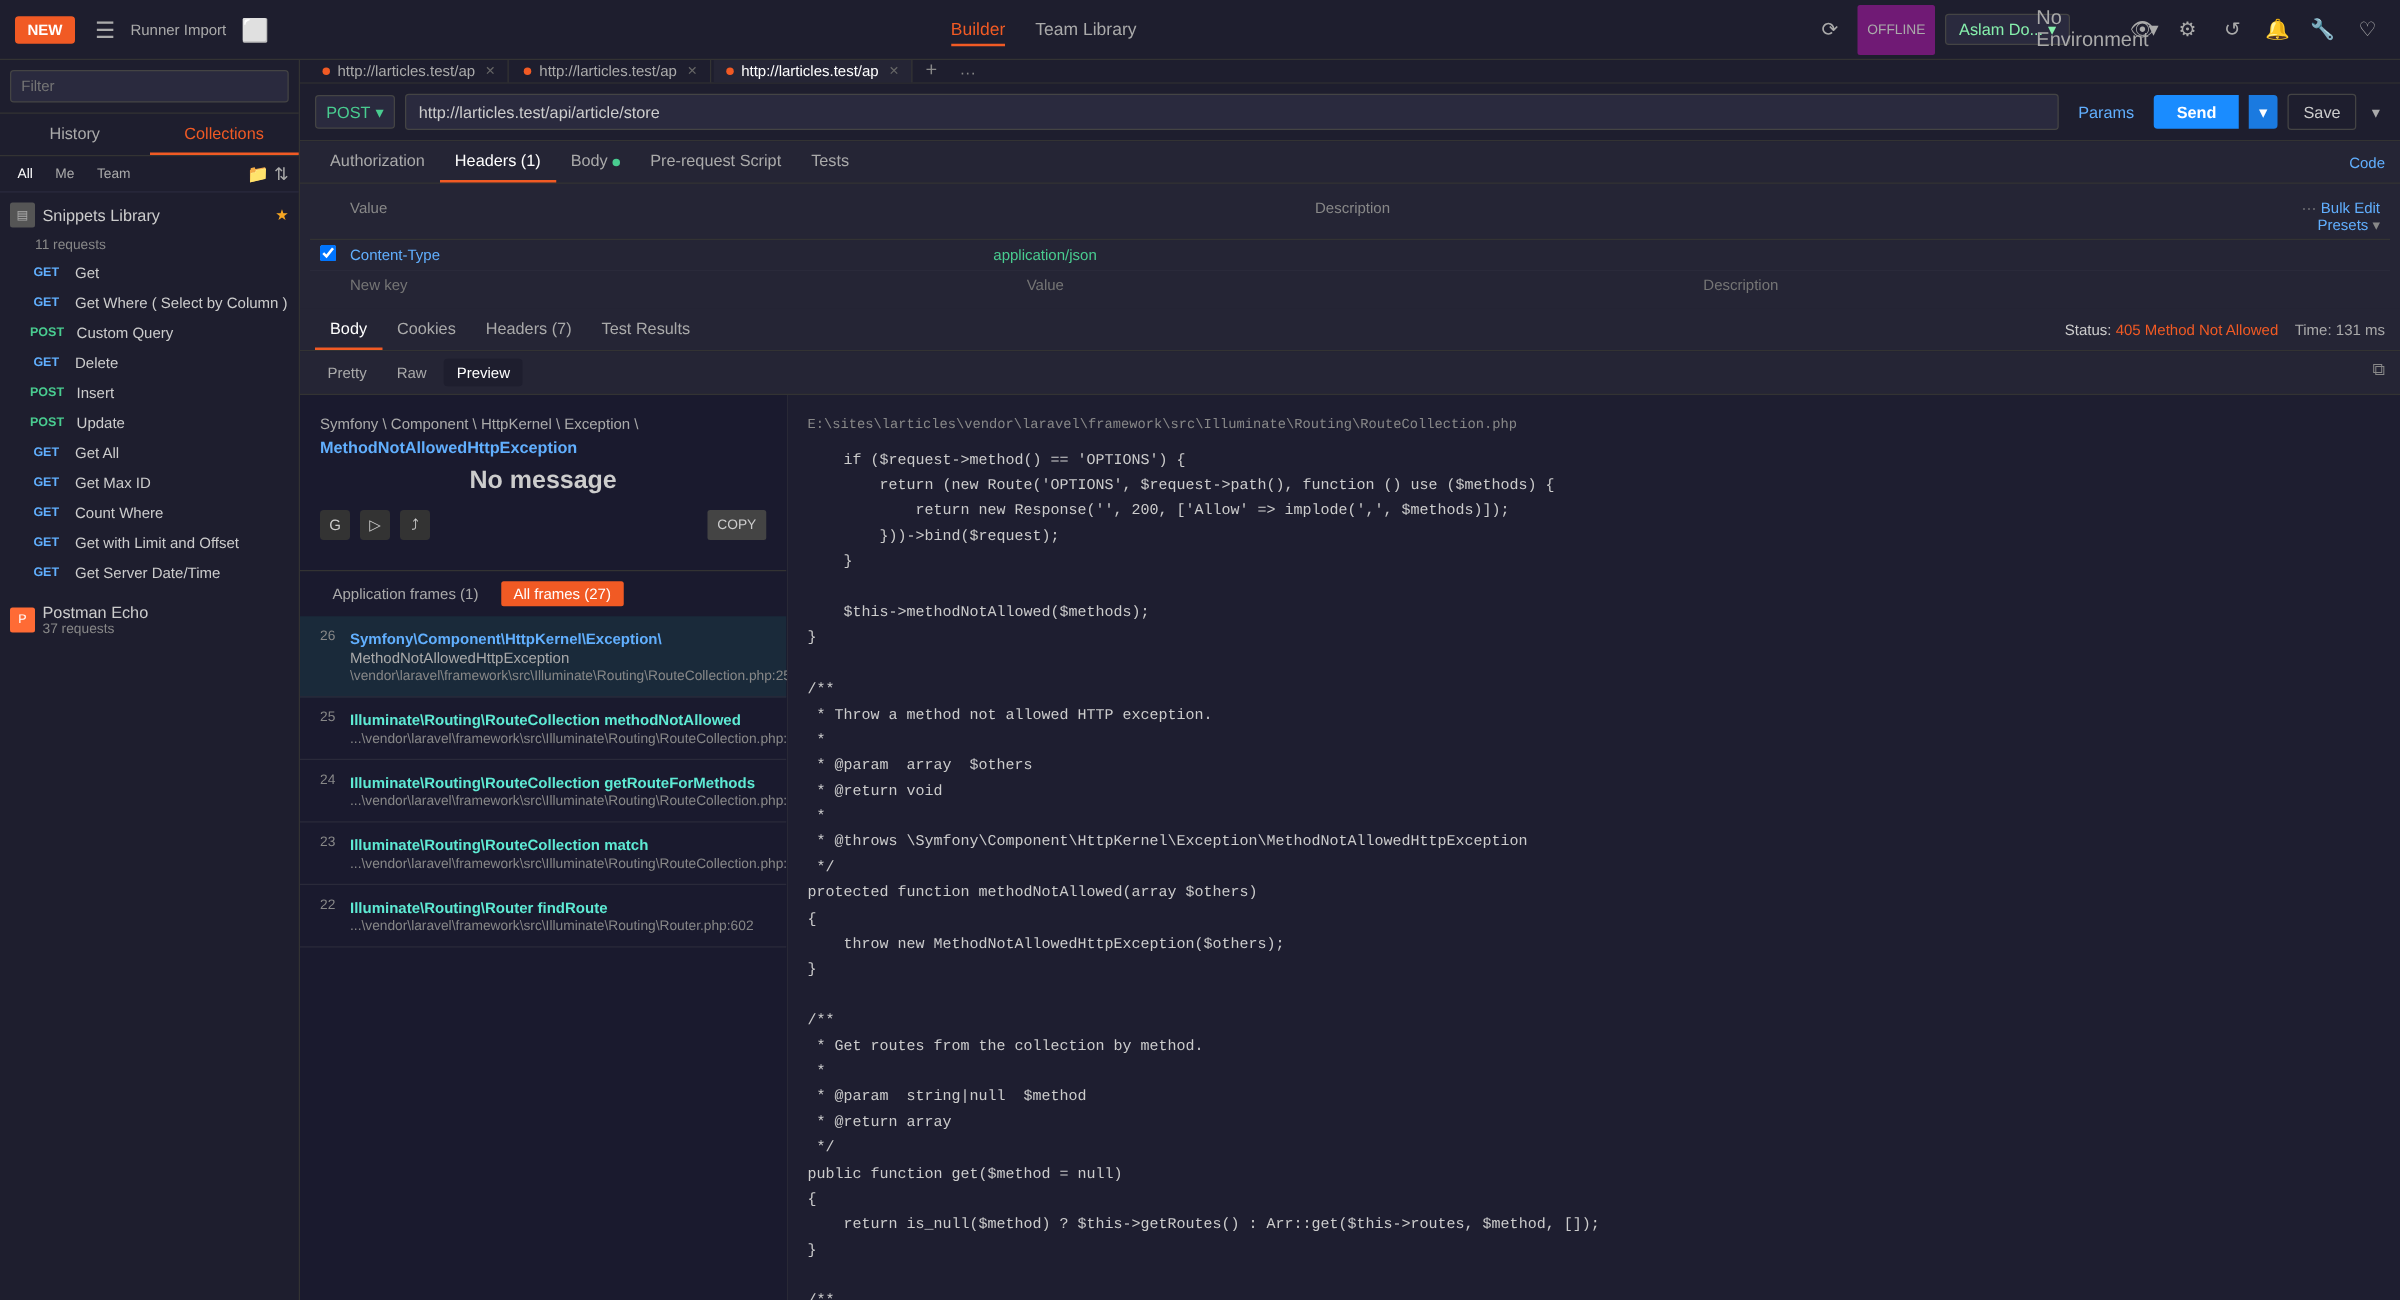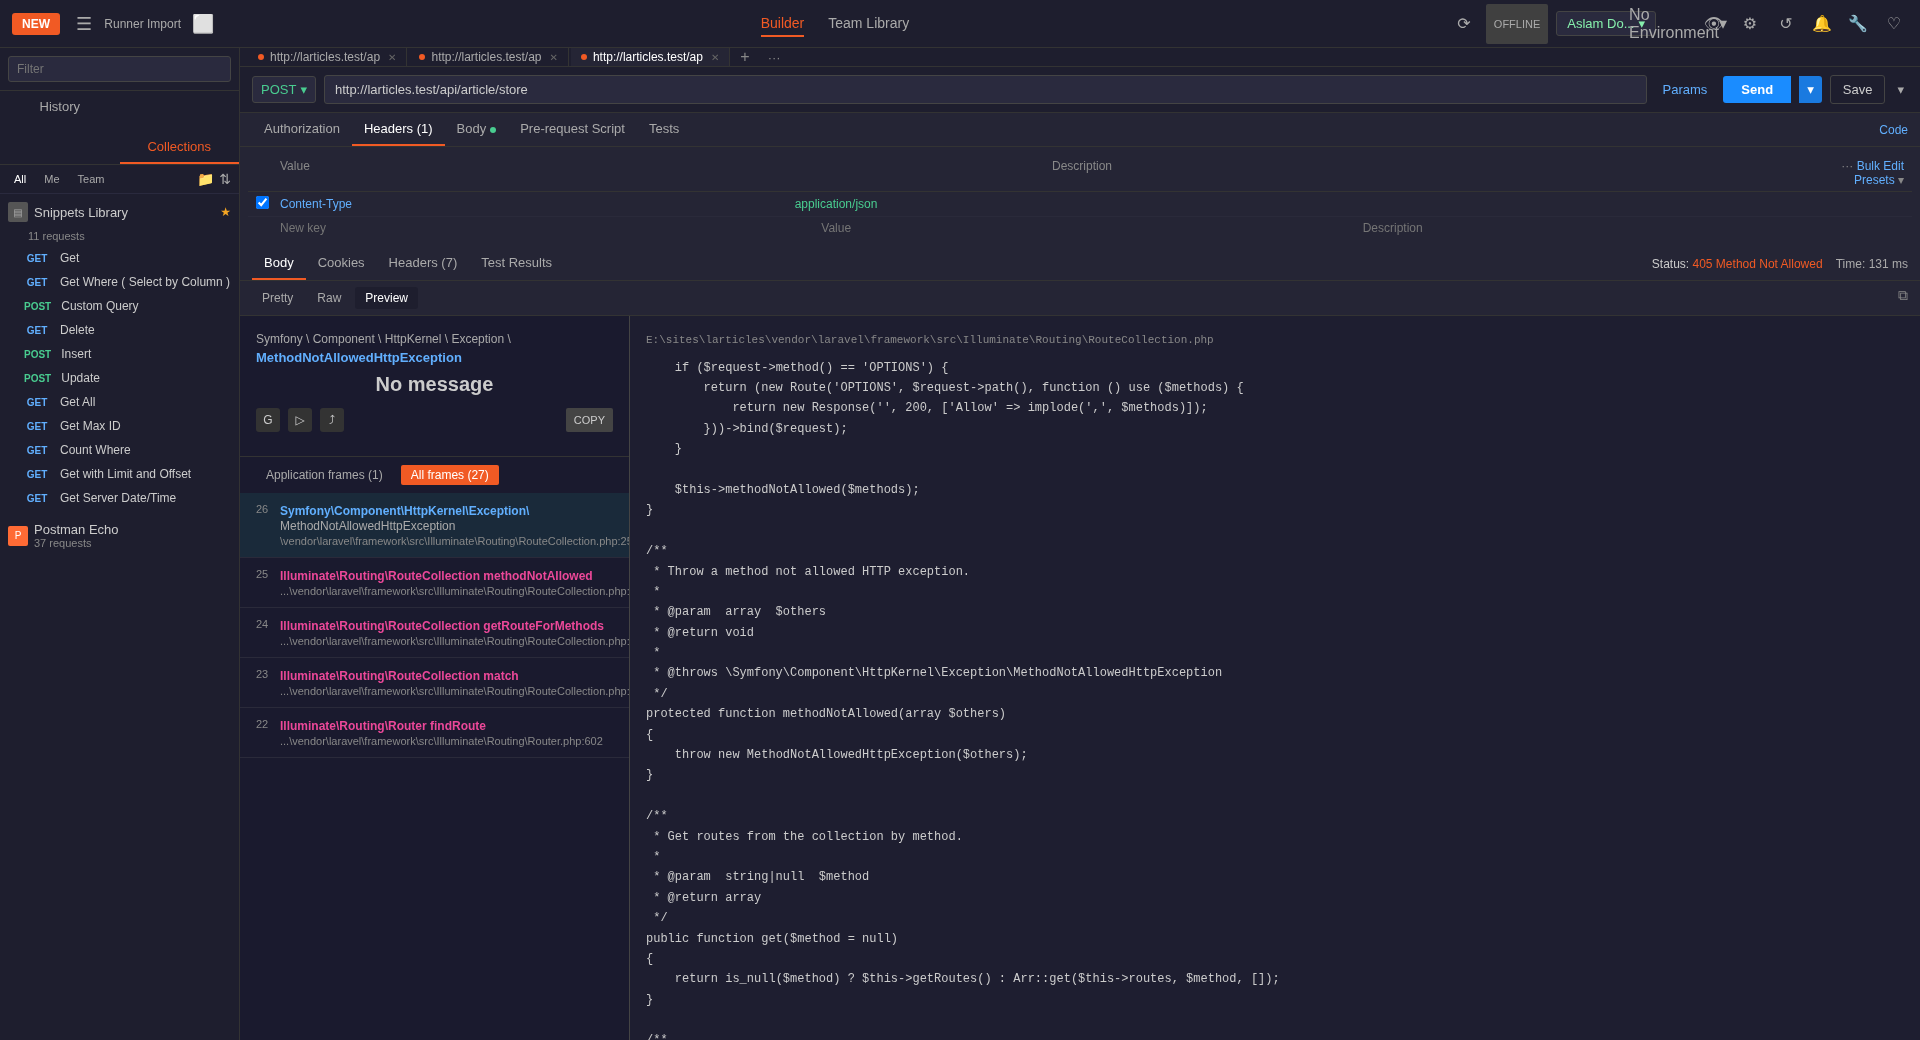--- a/index.html
+++ b/index.html
@@ -6,34 +6,34 @@
     body { font-family: 'Segoe UI', Arial, sans-serif; font-size: 13px; background: #1a1a2e; color: #ccc; height: 1040px; overflow: hidden; }
 
     
     .topbar { display: flex; align-items: center; background: #1e1e2e; height: 48px; padding: 0 12px; gap: 8px; border-bottom: 1px solid #333; }
     .btn-new { background: #f15a24; color: #fff; font-weight: bold; font-size: 12px; padding: 4px 10px; border-radius: 3px; border: none; cursor: pointer; }
     .topbar-icon { width: 32px; height: 32px; display: flex; align-items: center; justify-content: center; color: #aaa; cursor: pointer; font-size: 18px; border-radius: 3px; }
     .topbar-center { flex: 1; display: flex; align-items: center; justify-content: center; gap: 24px; }
     .topbar-tab { color: #aaa; font-size: 14px; cursor: pointer; padding: 4px 0; border-bottom: 2px solid transparent; }
     .topbar-tab.active { color: #f15a24; border-bottom: 2px solid #f15a24; }
     .topbar-right { display: flex; align-items: center; gap: 8px; }
-    .offline-badge { background: #404040; color: #aaa; font-size: 11px; padding: 14px 8px; border-radius: 2px; }
+    .offline-badge { background: #701a75; color: #aaa; font-size: 11px; padding: 14px 8px; border-radius: 2px; }
     .user-btn { background: #2a2a3e; border: 1px solid #444; color: #86efac; padding: 4px 10px; border-radius: 3px; cursor: pointer; display: flex; align-items: center; gap: 4px; }
     .topbar-action { color: #aaa; cursor: pointer; font-size: 16px; width: 28px; height: 28px; display: flex; align-items: center; justify-content: center; }
 
     
     .main { display: flex; height: calc(1040px - 48px); }
 
     
     .sidebar { width: 240px; background: #1e1e2e; border-right: 1px solid #333; display: flex; flex-direction: column; }
     .sidebar-search { padding: 8px; border-bottom: 1px solid #333; }
     .sidebar-search input { width: 100%; background: #2a2a3e; border: 1px solid #444; color: #ccc; padding: 5px 8px; border-radius: 3px; font-size: 12px; }
     .sidebar-tabs { display: flex; border-bottom: 1px solid #333; }
     .sidebar-tab { flex: 1; padding: 8px; text-align: center; cursor: pointer; color: #aaa; font-size: 13px; }
-    .sidebar-tab.active { color: #f15a24; border-bottom: 2px solid #f15a24; margin-top: 40px; }
+    .sidebar-tab.active { color: #f15a24; border-bottom: 2px solid #f15a24; }
     .sidebar-filter-row { display: flex; align-items: center; padding: 6px 8px; gap: 6px; border-bottom: 1px solid #2a2a3e; }
     .filter-btn { font-size: 11px; color: #aaa; cursor: pointer; padding: 2px 6px; border-radius: 2px; }
     .filter-btn.active { color: #fff; text-align: center; }
     .sidebar-tools { margin-left: auto; display: flex; gap: 4px; }
     .sidebar-tool { color: #aaa; cursor: pointer; font-size: 14px; }
     .collection-header { display: flex; align-items: center; padding: 8px 8px; cursor: pointer; gap: 6px; }
     .collection-icon { width: 20px; height: 20px; background: #555; border-radius: 2px; display: flex; align-items: center; justify-content: center; font-size: 10px; color: #aaa; }
     .collection-name { font-size: 13px; color: #ccc; flex: 1; }
     .star-icon { color: #f5a623; font-size: 12px; }
     .sidebar-item { display: flex; align-items: center; padding: 5px 8px 5px 20px; cursor: pointer; gap: 6px; }
@@ -125,21 +125,21 @@
     .copy-err-btn { background: #444; color: #ccc; border: none; padding: 3px 8px; border-radius: 2px; font-size: 11px; cursor: pointer; margin-left: auto; }
     .frames-bar { display: flex; gap: 8px; padding: 8px 16px; border-top: 1px solid #333; align-items: center; }
     .frames-tab { padding: 3px 10px; border-radius: 2px; font-size: 12px; cursor: pointer; color: #aaa; }
     .frames-tab.active { background: #f15a24; color: #fff; }
 
     
     .stack-frames { padding: 0; }
     .frame-item { padding: 10px 16px; border-bottom: 1px solid #2a2a3a; cursor: pointer; }
     .frame-number { color: #888; font-size: 11px; float: left; width: 24px; }
     .frame-content { margin-left: 24px; }
-    .frame-class { color: #ec4899; font-size: 12px; font-weight: bold; }
+    .frame-class { color: #5eead4; font-size: 12px; font-weight: bold; }
     .frame-method { color: #aaa; font-size: 12px; }
     .frame-path { color: #888; font-size: 11px; margin-top: 2px; }
     .frame-item.highlighted .frame-class { color: #61affe; }
     .frame-item.highlighted { background: #1a2a3a; }
 
     
     .code-panel { padding: 16px; font-family: 'Courier New', monospace; font-size: 12px; color: #ccc; line-height: 1.6; }
     .code-path { color: #888; font-size: 11px; margin-bottom: 8px; }
 
     

